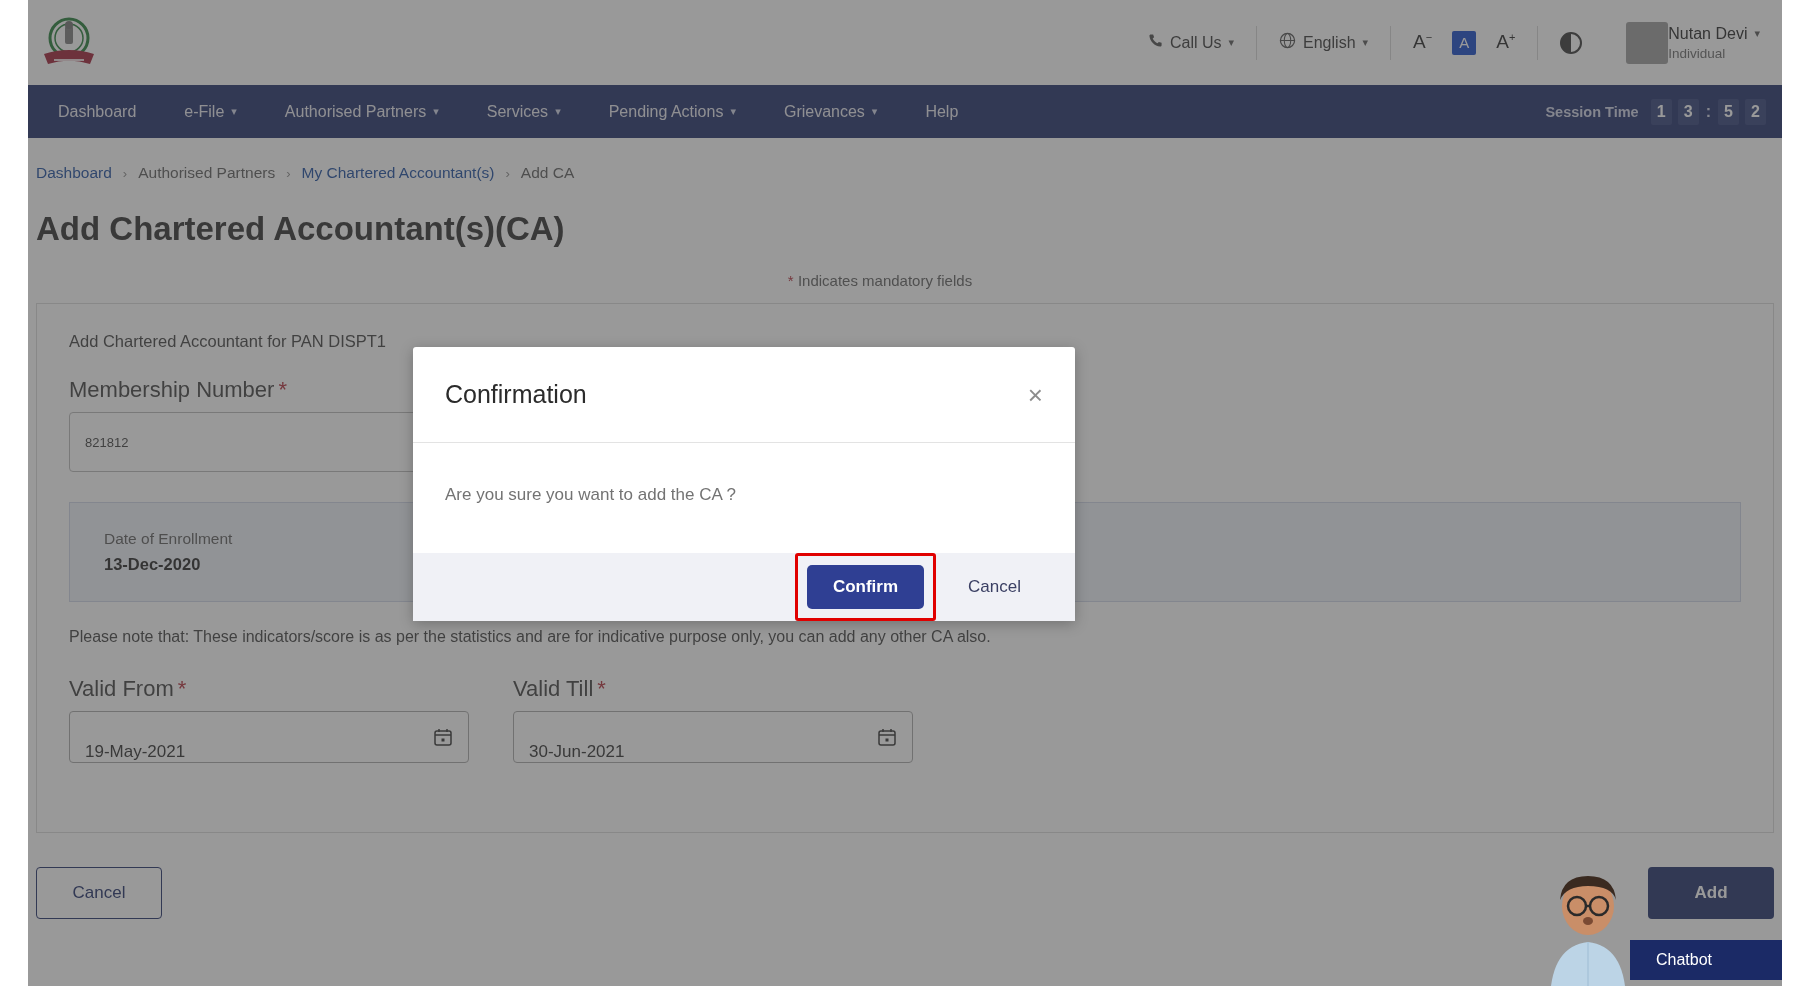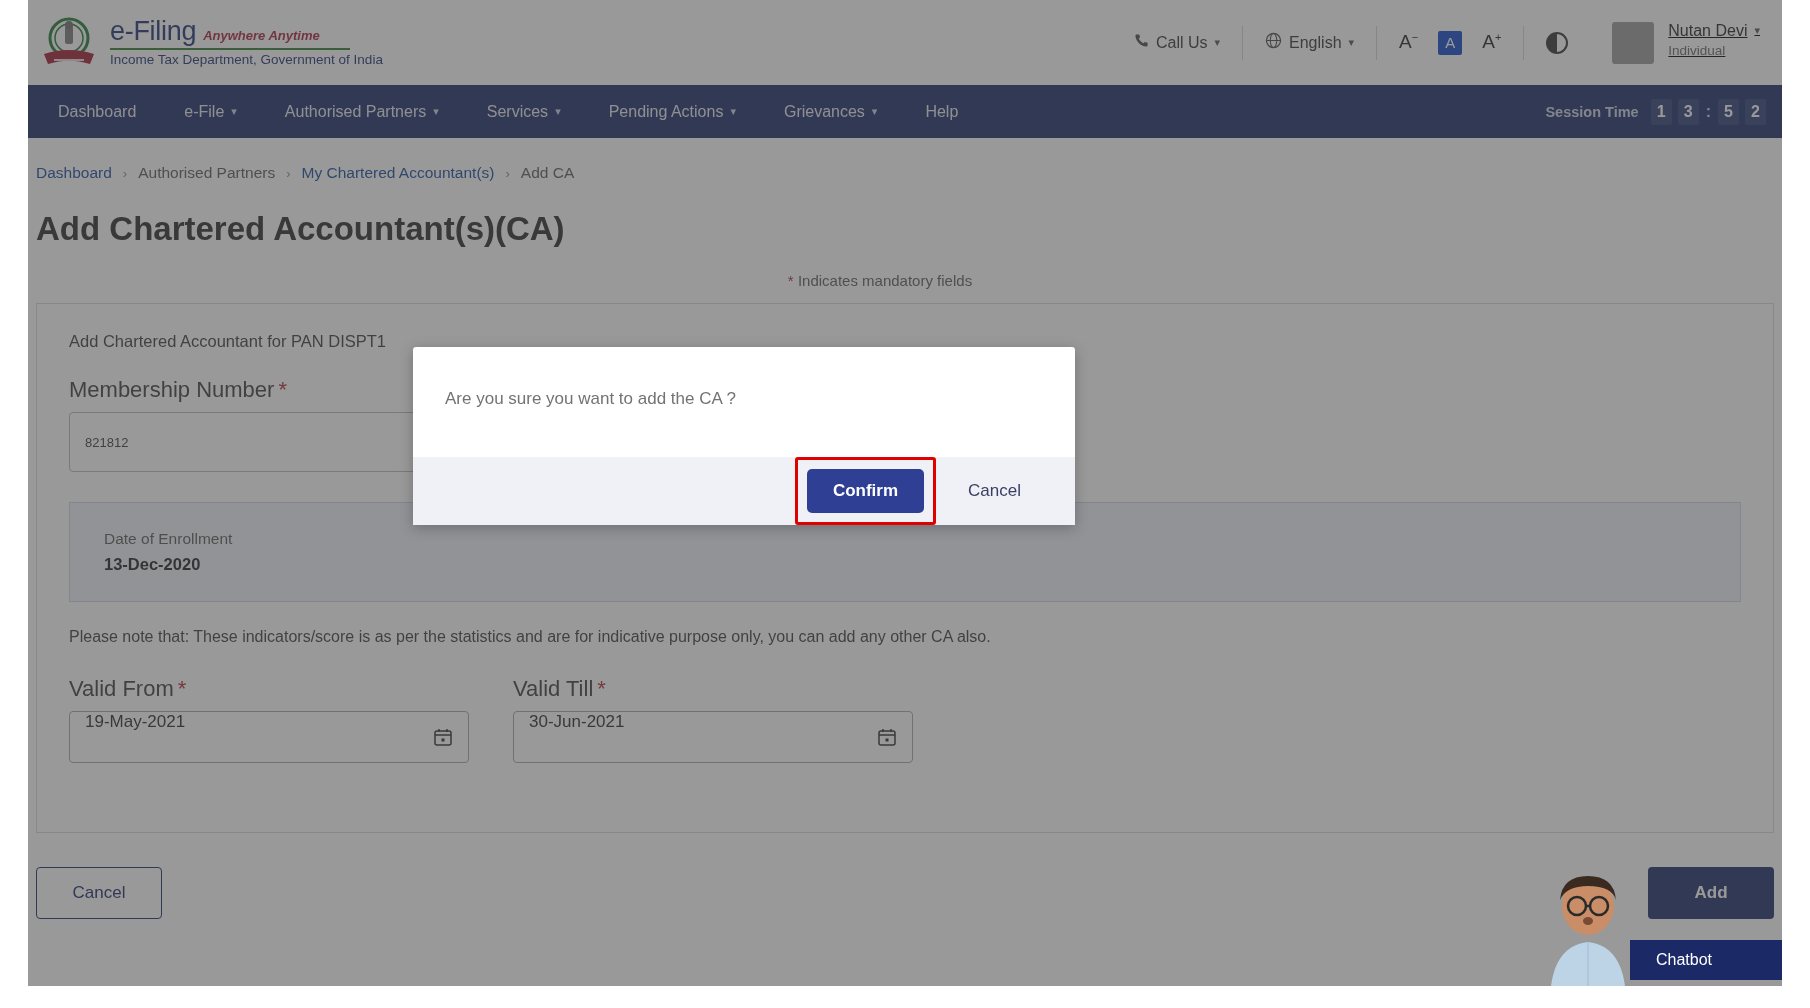--- a/index.html
+++ b/index.html
@@ -71,21 +71,21 @@
   .fbtn.active {
     background: #1145c7; color: #fff; width: 24px; height: 24px;
     display:flex; align-items:center; justify-content:center;
     font-size: 15px; border-radius:2px;
   }
   .contrast-ico {
     width: 22px; height: 22px; border-radius: 50%;
     border: 2px solid #333;
     background: linear-gradient(90deg, #333 50%, #fff 50%);
   }
-  .user-box { display:flex; gap:14px; padding-left: 22px; text-decoration: underline;}
+  .user-box { display:flex; align-items:center; padding-left: 22px;}
   .avatar { width: 42px; height: 42px; background: #9a9a9a; border-radius: 3px;}
   .user-name { font-size: 16px; color: #222; display:flex; align-items:center; gap:7px;}
   .user-role { font-size: 13.5px; color: #666; margin-top: 3px;}
 
   
   .navbar {
     height: 53px; background: #1b2a66;
     display: flex; align-items: center;
     padding: 0 34px;
     color: #e8e8ef;
@@ -164,21 +164,21 @@
   .stat-value { font-size: 16.5px; color: #1f1f1f; font-weight: bold;}
   .note {
     margin-top: 26px; font-size: 16px; color: #3d3d3d;
   }
   .date-row { display:flex; gap: 44px; margin-top: 30px; }
   .date-field { width: 400px; }
   .date-input {
     position: relative;
     width: 400px; height: 52px;
     border: 1px solid #a6a6a6; border-radius: 4px;
-    display:flex; align-items:flex-start; padding: 0 15px;
+    display:flex; align-items:flex-end; padding: 0 15px;
     font-size: 17px; color: #2b2b2b; background: #fff;
   }
   .cal-ico {
     position:absolute; right: 16px; top: 50%; transform: translateY(-50%);
     width: 18px; height: 18px;
   }
   
   .footer-btns {
     display: flex; align-items: center;
     margin: 34px 36px 0 36px;
@@ -279,28 +279,20 @@
       <div class="logo-wrap">
         <div class="emblem">
           <svg width="58" height="58" viewBox="0 0 58 58">
             <circle cx="29" cy="24" r="19" fill="none" stroke="#1f7a34" stroke-width="3"></circle>
             <circle cx="29" cy="24" r="14" fill="none" stroke="#1f7a34" stroke-width="1.5"></circle>
             <rect x="25" y="12" width="8" height="18" rx="2" fill="#7b7b7b"></rect>
             <circle cx="29" cy="11" r="4" fill="#6f6f6f"></circle>
             <path d="M4 40 Q29 32 54 40 L50 50 Q29 43 8 50 Z" fill="#9e1b32"></path>
             <path d="M14 46 L44 46" stroke="#f0d9dd" stroke-width="2"></path>
           </svg>
-        </div>
-        <div class="brand-text">
-          <div class="brand-line1">
-            <span class="brand-efiling">e-Filing</span>
-            <span class="brand-tag">Anywhere Anytime</span>
-          </div>
-          <div class="brand-rule"></div>
-          <div class="brand-line2">Income Tax Department, Government of India</div>
         </div>
       </div>
 
       <div class="hdr-right">
         <div class="hdr-item">
           <span>
             <svg width="15" height="15" viewBox="0 0 16 16">
                 <path d="M3 1.5 L5.5 1.5 L6.5 4.5 L5 5.8 C6 8 8 10 10.2 11 L11.5 9.5 L14.5 10.5 L14.5 13 C14.5 13.8 13.8 14.5 13 14.5 C7 14 2 9 1.5 3 C1.5 2.2 2.2 1.5 3 1.5 Z" fill="#4a4a4a"></path>
               </svg>
           </span>
@@ -458,20 +450,24 @@
     <div class="footer-btns">
       <div class="btn-cancel-out">Cancel</div>
       <div class="btn-add">Add</div>
     </div>
 
   </div>
 
   <div class="dim-overlay"></div>
 
   <div class="modal">
+    <div class="modal-head">
+      <span class="modal-title">Confirmation</span>
+      <span class="modal-close">×</span>
+    </div>
     <div class="modal-body">Are you sure you want to add the CA ?</div>
     <div class="modal-foot">
       <span class="confirm-wrap">
         <span class="btn-confirm">Confirm</span>
       </span>
       <span class="btn-cancel-link">Cancel</span>
     </div>
   </div>
 
   <div class="chatbot">

